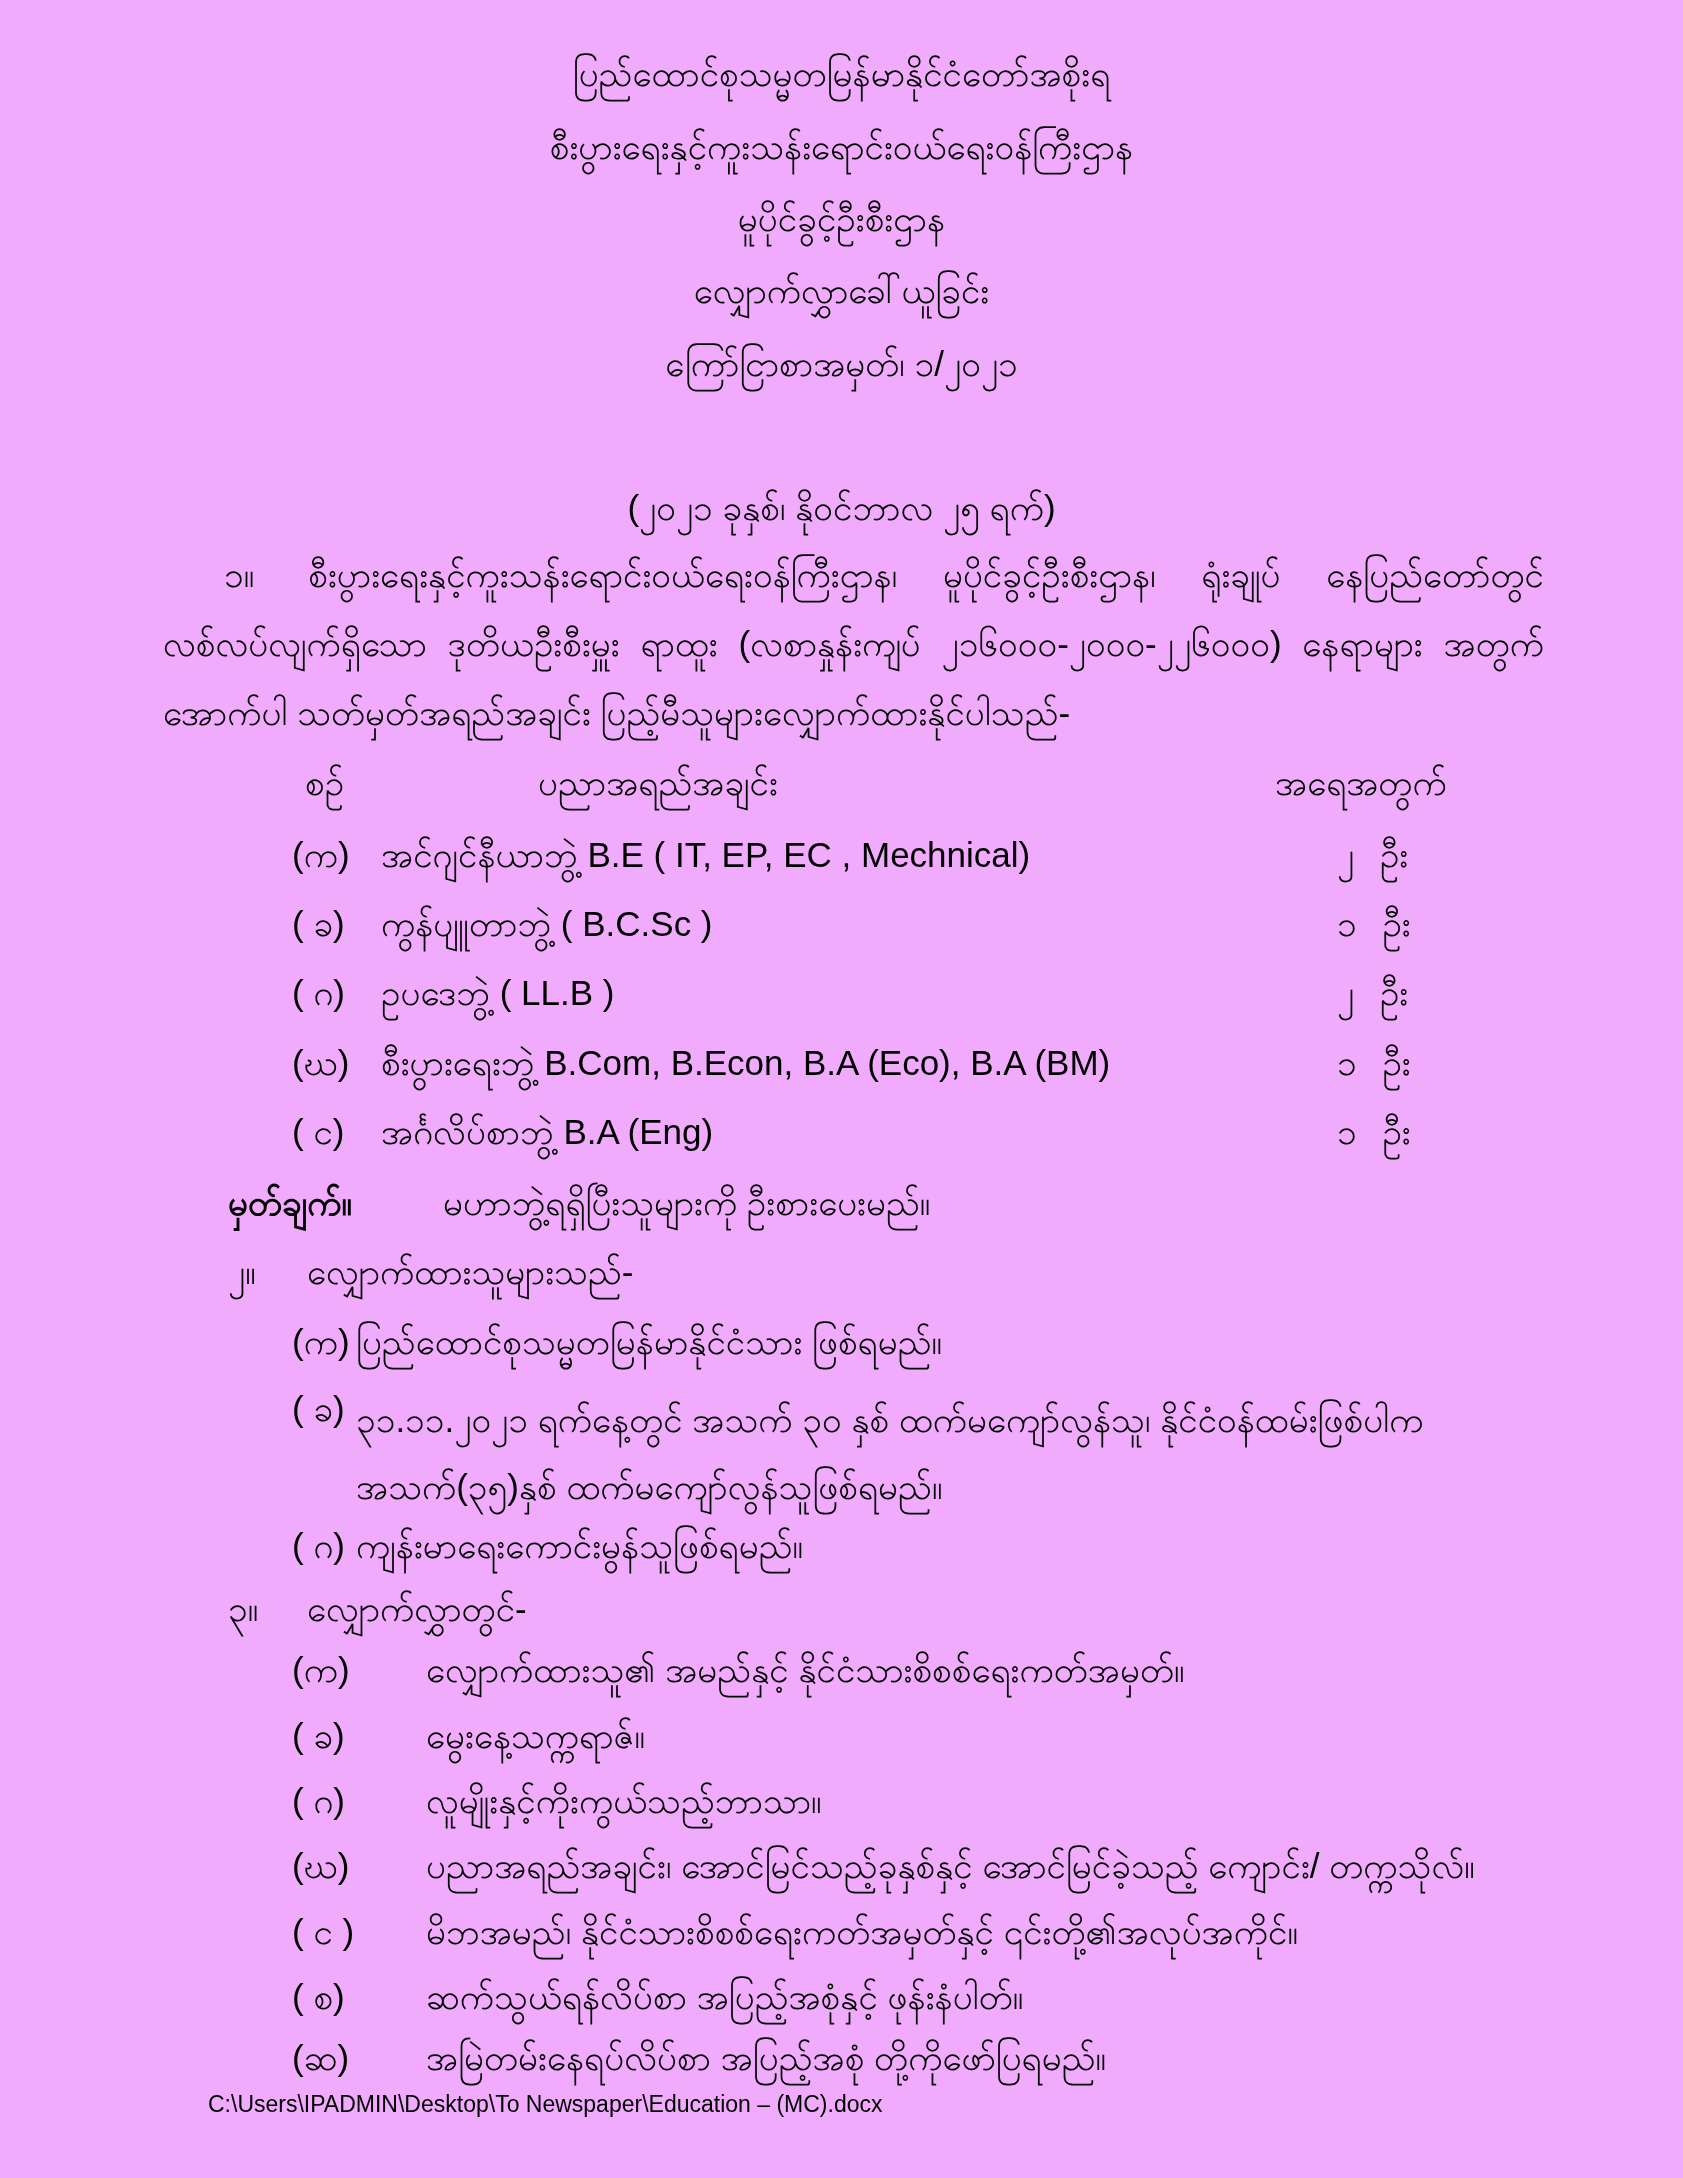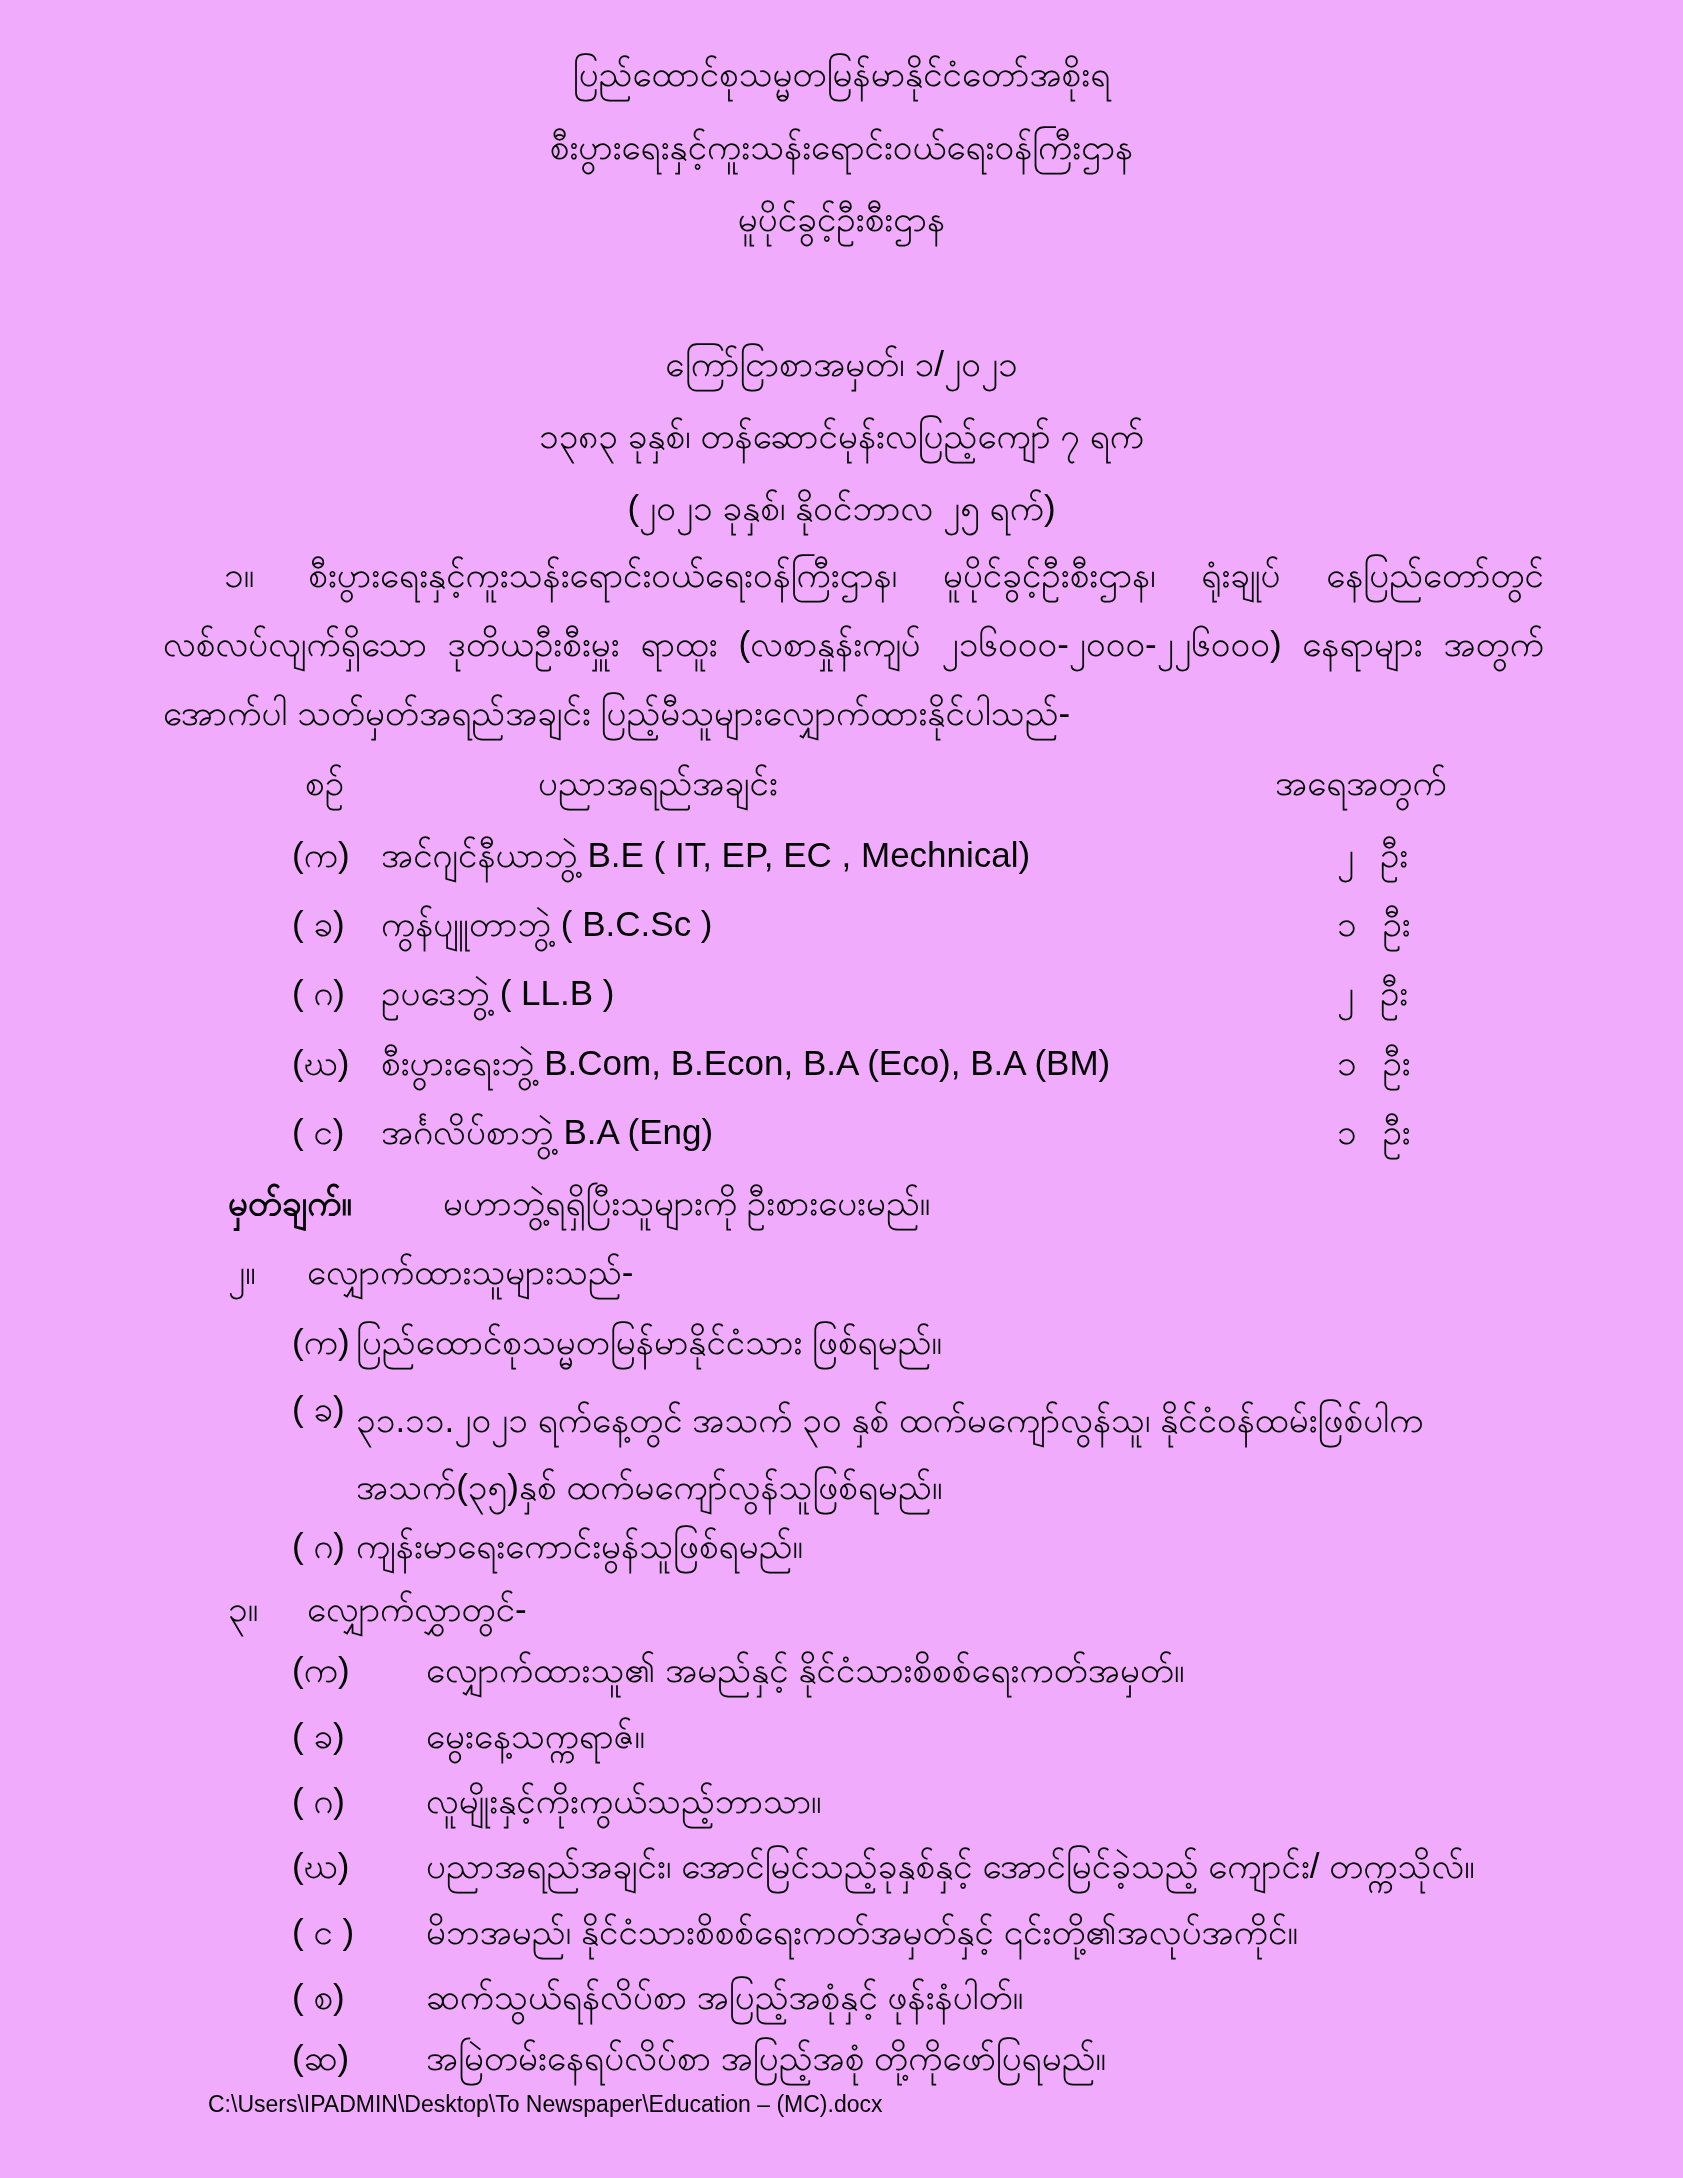--- a/index.html
+++ b/index.html
@@ -60,22 +60,22 @@
   }
 </style>
 </head>
 <body>
 
 <div class="page">
 
   <div class="line center" style="top:51px">ပြည်ထောင်စုသမ္မတမြန်မာနိုင်ငံတော်အစိုးရ</div>
   <div class="line center" style="top:124px">စီးပွားရေးနှင့်ကူးသန်းရောင်းဝယ်ရေးဝန်ကြီးဌာန</div>
   <div class="line center" style="top:196px">မူပိုင်ခွင့်ဦးစီးဌာန</div>
+  <div class="line center" style="top:268px">လျှောက်လွှာခေါ်ယူခြင်း</div>
   <div class="line center" style="top:341px">ကြော်ငြာစာအမှတ်၊ ၁/၂၀၂၁</div>
-  <div class="line center" style="top:413px">၁၃၈၃ ခုနှစ်၊ တန်ဆောင်မုန်းလပြည့်ကျော် ၇ ရက်</div>
   <div class="line center" style="top:485px">(၂၀၂၁ ခုနှစ်၊ နိုဝင်ဘာလ ၂၅ ရက်)</div>
 
   <div class="para1"><span>၁။</span><span class="numgap"></span><span>စီးပွားရေးနှင့်ကူးသန်းရောင်းဝယ်ရေးဝန်ကြီးဌာန၊ မူပိုင်ခွင့်ဦးစီးဌာန၊ ရုံးချုပ် နေပြည်တော်တွင် လစ်လပ်လျက်ရှိသော ဒုတိယဦးစီးမှူး ရာထူး (လစာနှုန်းကျပ် ၂၁၆၀၀၀-၂၀၀၀-၂၂၆၀၀၀) နေရာများ အတွက် အောက်ပါ သတ်မှတ်အရည်အချင်း ပြည့်မီသူများလျှောက်ထားနိုင်ပါသည်-</span></div>
 
   <div class="trow thead" style="top:760px">
     <span class="h1">စဉ်</span>
     <span class="h2">ပညာအရည်အချင်း</span>
     <span class="h3">အရေအတွက်</span>
   </div>
 

